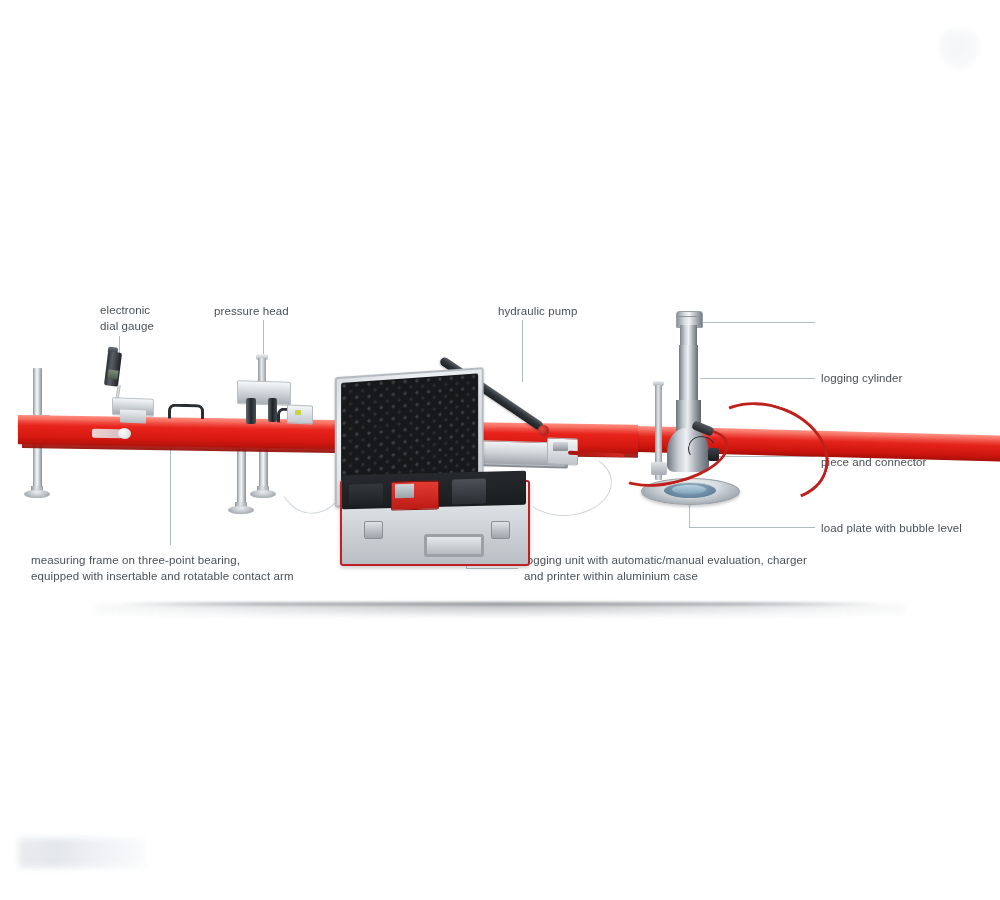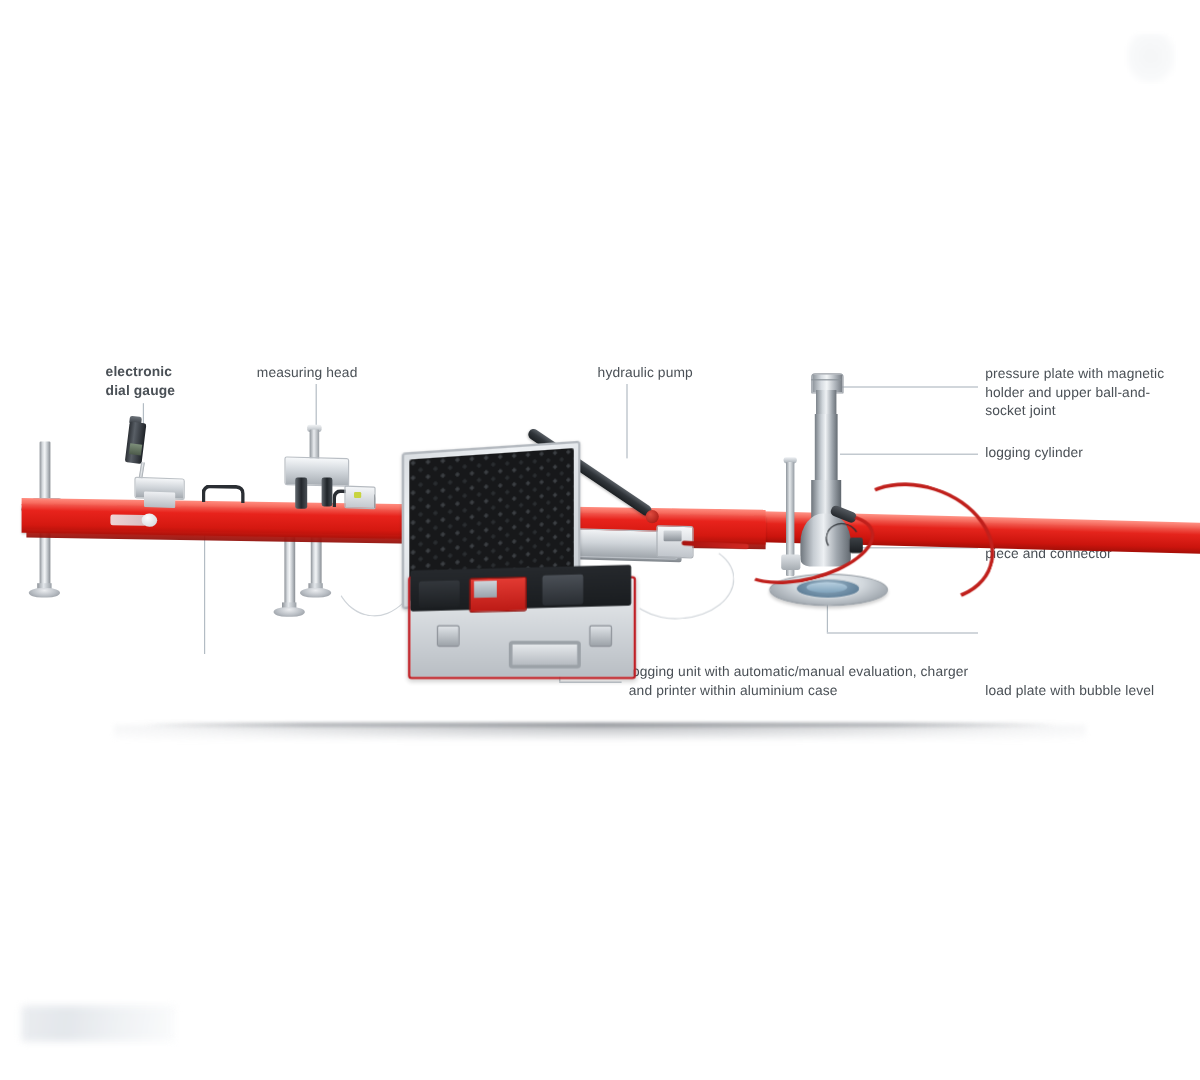--- a/index.html
+++ b/index.html
@@ -204,46 +204,45 @@
         border-right-color:transparent;border-bottom-color:transparent;}
 </style>
 </head>
 <body>
 
 <div id="canvas">
 
   <div class="wm-tr"></div>
   <div class="wm-bl"></div>
 
-  <div class="label" style="left:88px;top:303px;font-weight:bold;">electronic
+  <div class="label" style="left:100px;top:303px;">electronic
 dial gauge</div>
   <div class="leader leader-v" style="left:119px;top:336px;height:22px;"></div>
 
-  <div class="label" style="left:214px;top:304px;">measuring head</div>
+  <div class="label" style="left:214px;top:304px;">pressure head</div>
   <div class="leader leader-v" style="left:263px;top:320px;height:36px;"></div>
 
   <div class="label" style="left:498px;top:304px;">hydraulic pump</div>
   <div class="leader leader-v" style="left:522px;top:320px;height:62px;"></div>
 
-  <div class="label" style="left:821px;top:305px;">pressure plate with magnetic
-holder and upper ball-and-
-socket joint</div>
   <div class="leader leader-h" style="left:701px;top:322px;width:114px;"></div>
 
   <div class="label" style="left:821px;top:371px;">logging cylinder</div>
   <div class="leader leader-h" style="left:700px;top:378px;width:115px;"></div>
 
   <div class="label" style="left:821px;top:439px;">electrical load cell with thrust
 piece and connector</div>
   <div class="leader leader-h" style="left:716px;top:456px;width:99px;"></div>
 
-  <div class="label" style="left:821px;top:521px;margin-top:48px;">load plate with bubble level</div>
+  <div class="label" style="left:821px;top:521px;">load plate with bubble level</div>
   <div class="leader leader-v" style="left:689px;top:503px;height:24px;"></div>
   <div class="leader leader-h" style="left:689px;top:527px;width:126px;"></div>
 
+  <div class="label" style="left:31px;top:553px;">measuring frame on three-point bearing,
+equipped with insertable and rotatable contact arm</div>
   <div class="leader leader-v" style="left:170px;top:437px;height:108px;"></div>
 
   <div class="label" style="left:524px;top:553px;">logging unit with automatic/manual evaluation, charger
 and printer within aluminium case</div>
   <div class="leader leader-v" style="left:466px;top:545px;height:23px;"></div>
   <div class="leader leader-h" style="left:466px;top:568px;width:52px;"></div>
 
   <div class="leg-post" style="left:33px;top:368px;height:56px;"></div>
   <div class="leg-clamp" style="left:27px;top:415px;"></div>
   <div class="knob" style="left:18px;top:419px;"></div>

